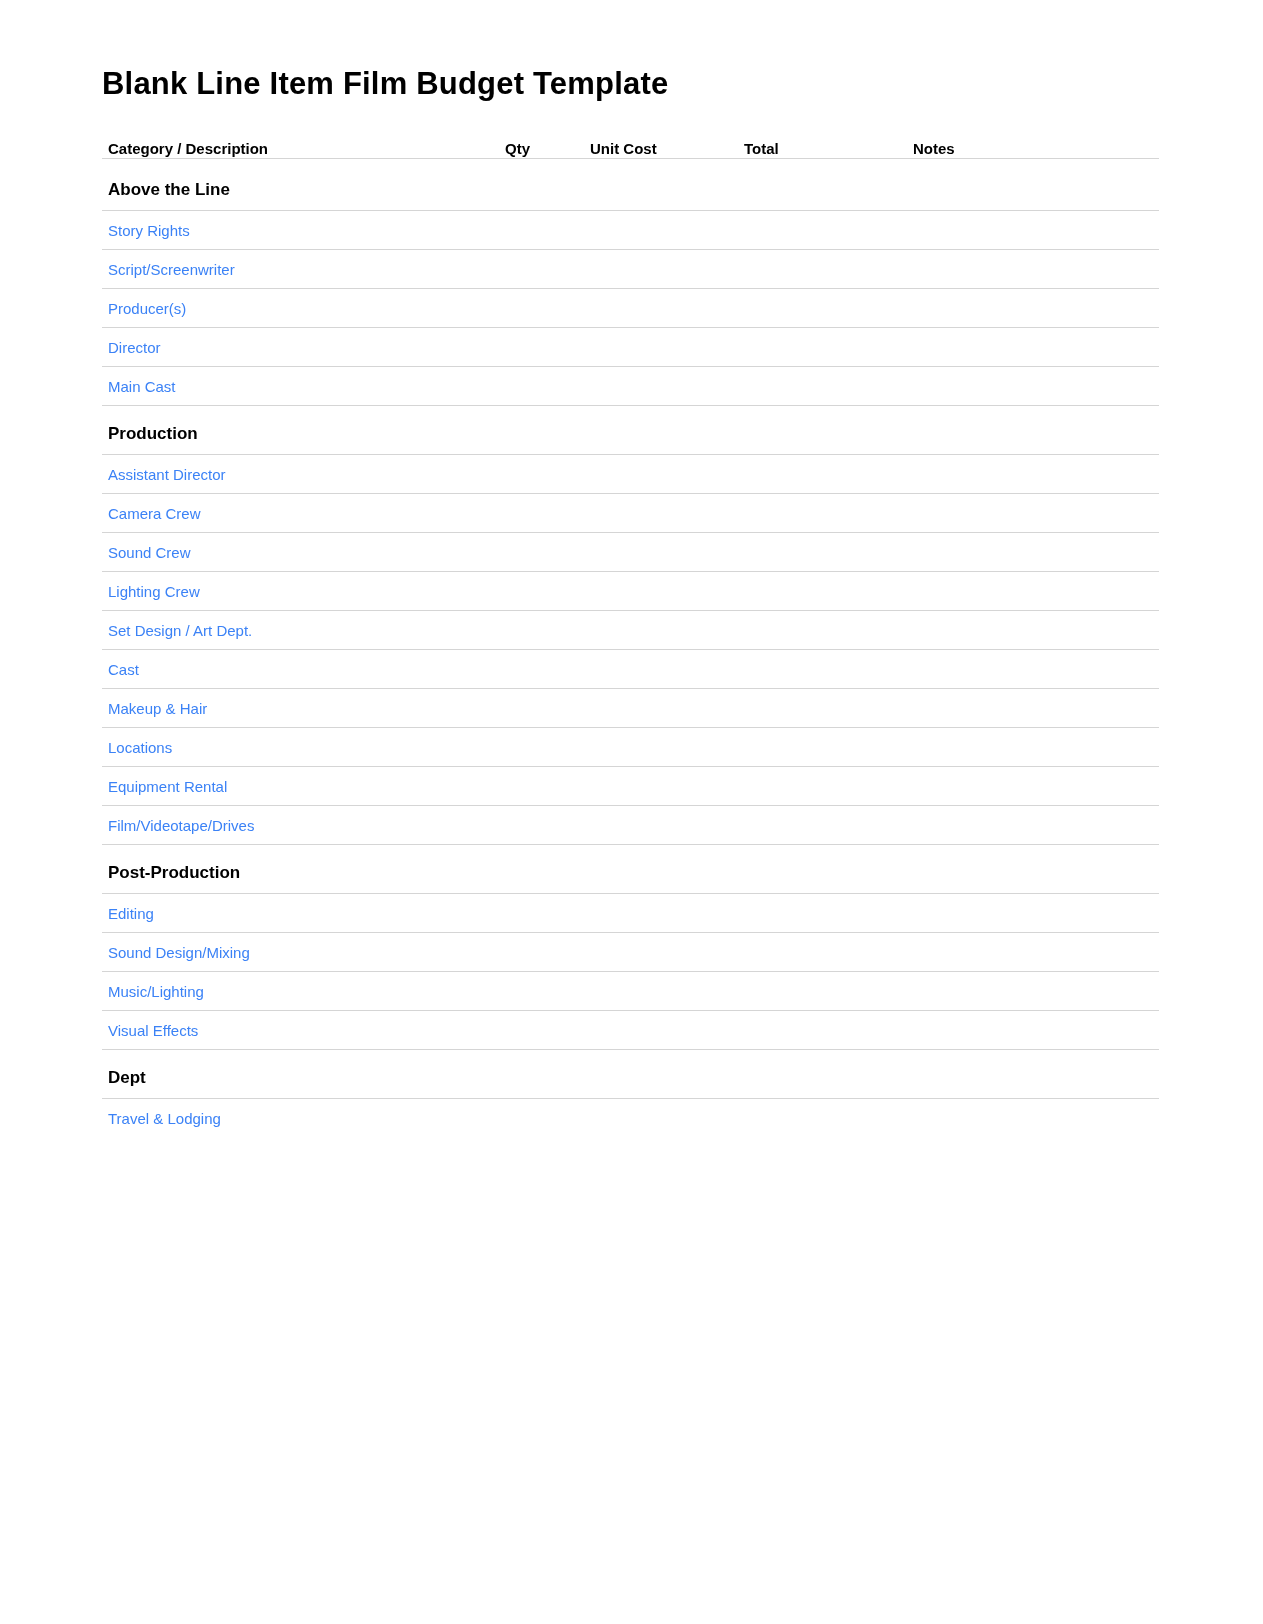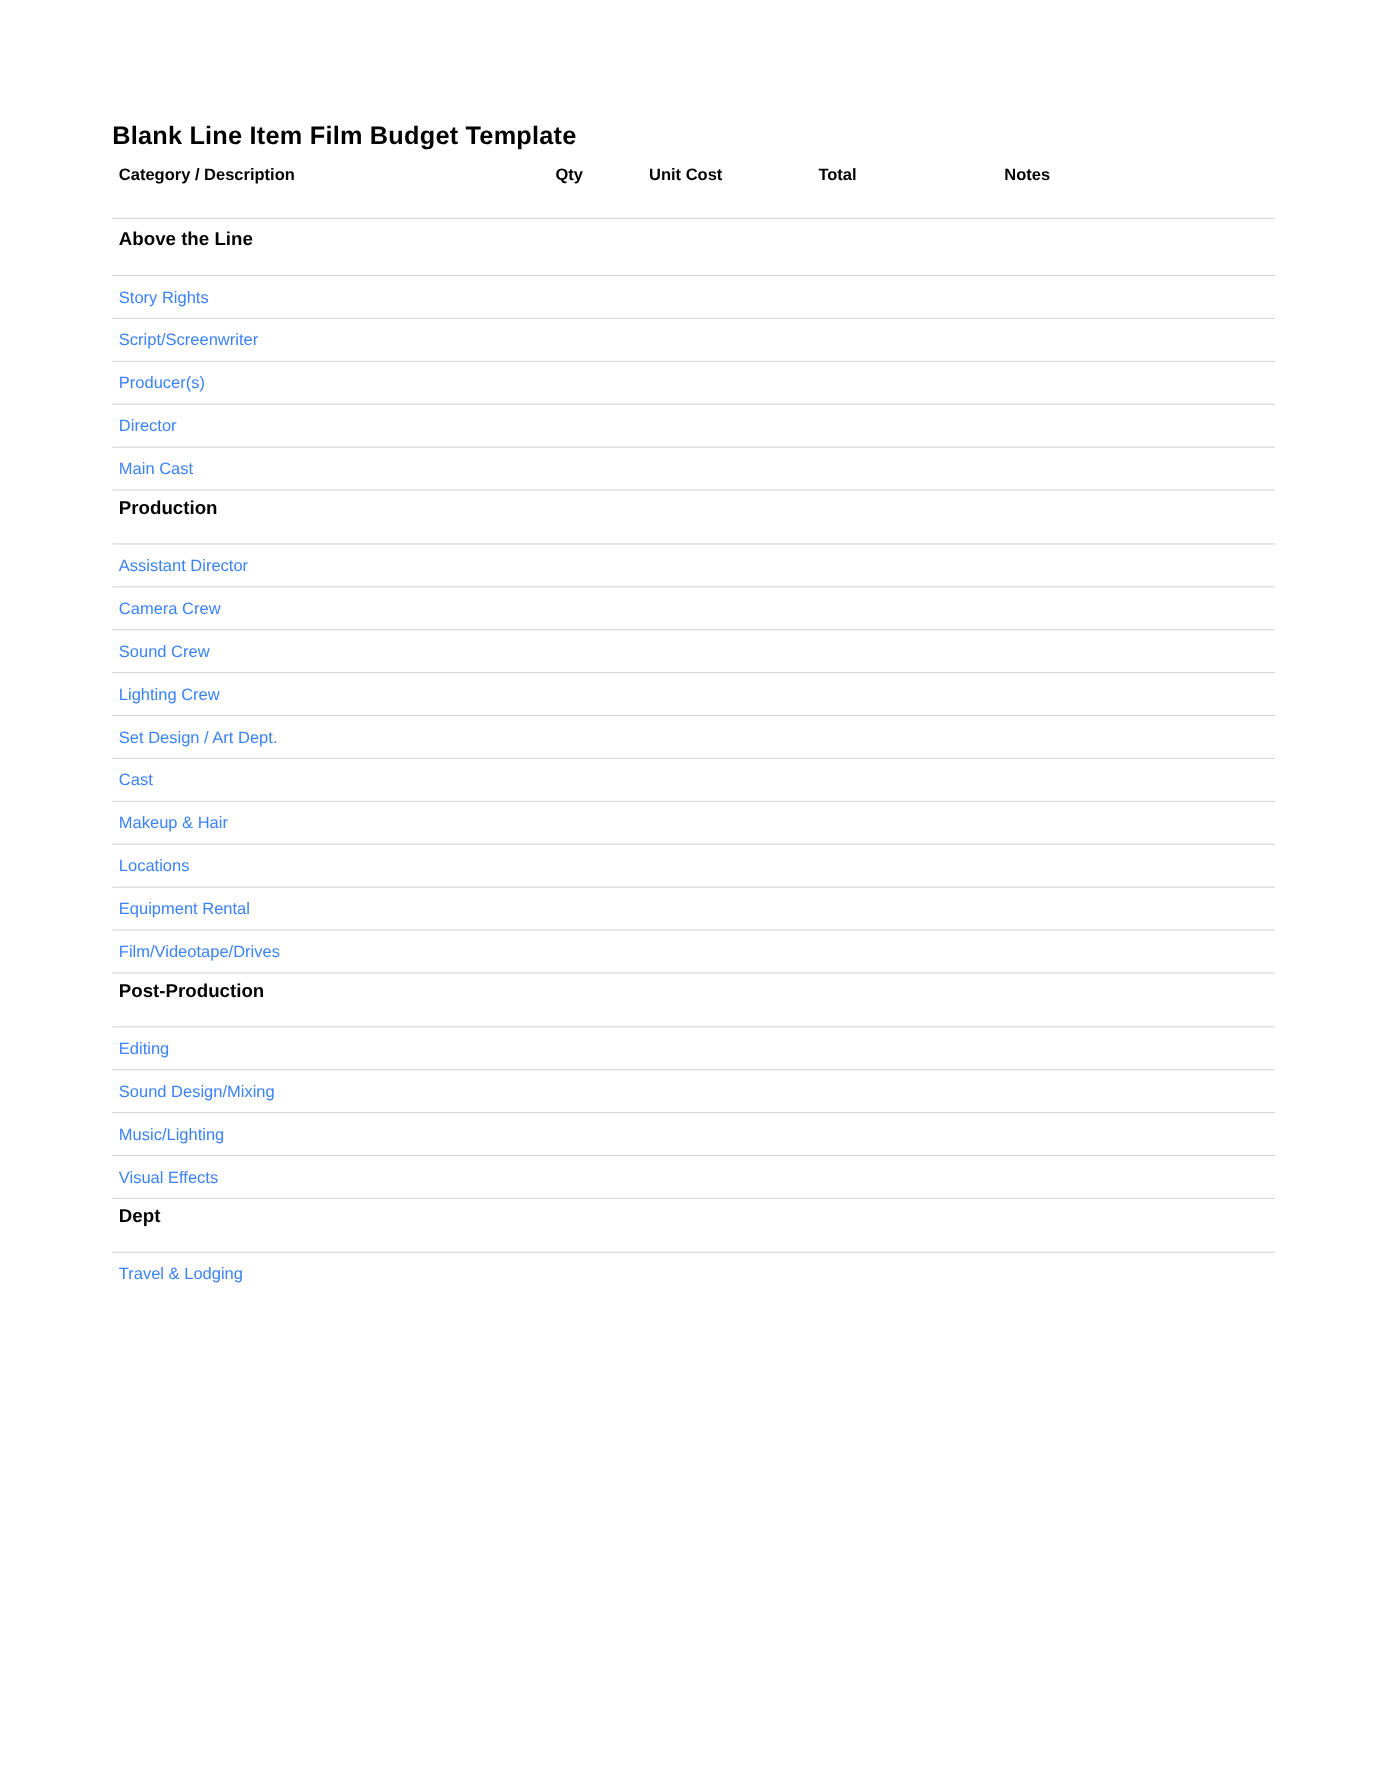--- a/index.html
+++ b/index.html
@@ -19,55 +19,55 @@
 
   .doc {
     position: absolute;
     left: 102px;
     top: 0;
     width: 1057px;
   }
 
   .title {
     margin: 0;
-    padding-top: 112px;
-    font-size: 23px;
+    padding-top: 72px;
+    font-size: 31px;
     line-height: 23px;
     font-weight: 700;
     color: #000000;
     letter-spacing: 0.2px;
   }
 
   .budget-table {
     margin-top: 0;
   }
 
   
   .header-row {
     display: flex;
     align-items: flex-end;
     height: 64px;             
-    padding-bottom: 30px;
+    padding-bottom: 1px;
     border-bottom: 1px solid #d5d5d5;
     font-size: 15px;
     font-weight: 700;
     color: #000000;
   }
 
   .col-desc  { width: 403px; padding-left: 6px; }
   .col-qty   { width: 85px;  }
   .col-unit  { width: 154px; }
   .col-total { width: 169px; }
   .col-notes { flex: 1; }
 
   .section-row {
     display: flex;
     align-items: flex-end;
     height: 49px;
-    padding-bottom: 22px;
+    padding-bottom: 10px;
     padding-left: 6px;
     border-bottom: 1px solid #d5d5d5;
     font-size: 17px;
     font-weight: 700;
     color: #000000;
   }
   .section-row.first {
     height: 52px;
   }
 

